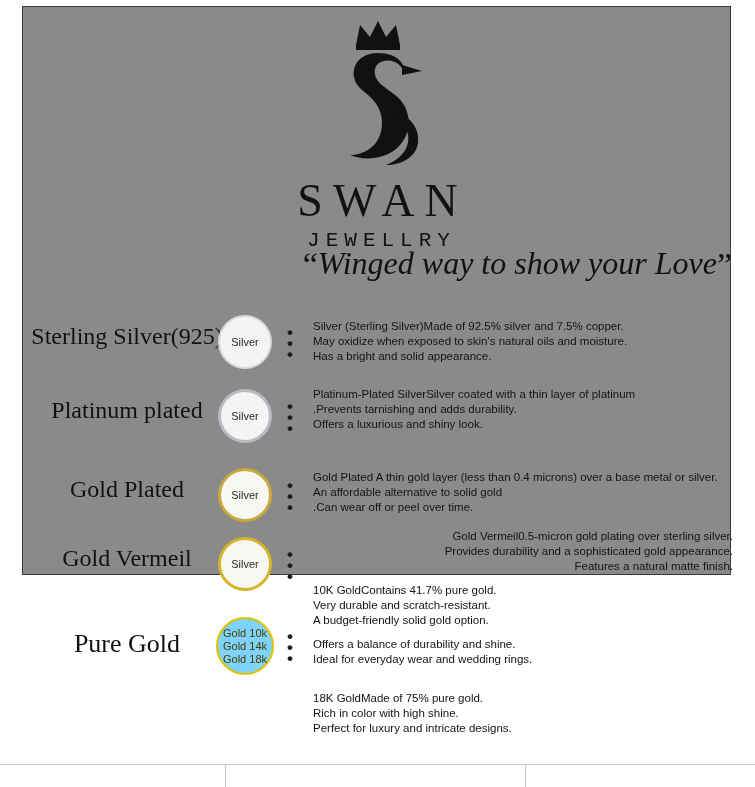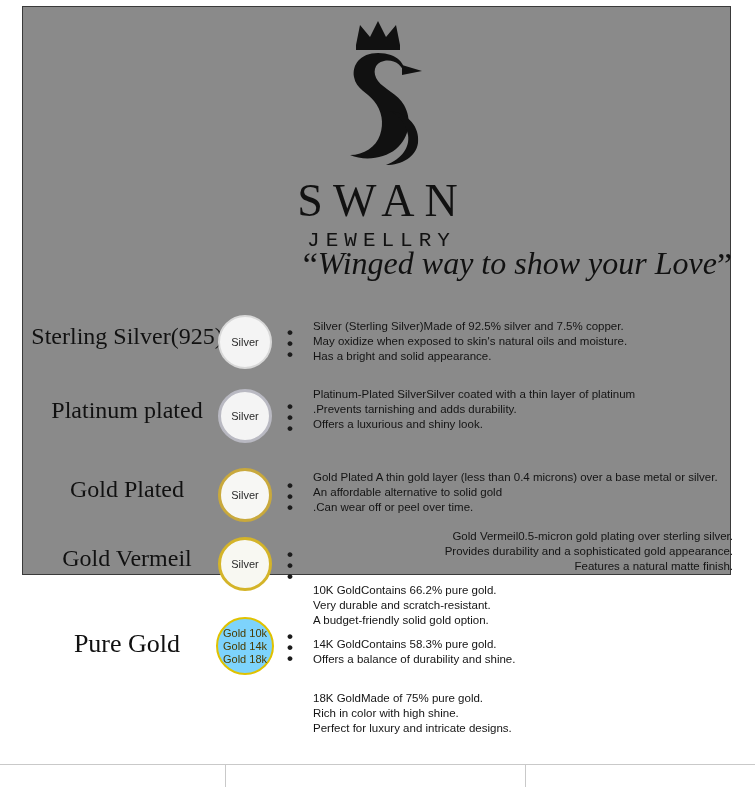--- a/index.html
+++ b/index.html
@@ -263,27 +263,27 @@
         <span>Gold 14k</span>
         <span>Gold 18k</span>
       </div>
       <div class="dots" style="top:56px;">
           <b>•</b>
           <b>•</b>
           <b>•</b>
         </div>
 
       <div class="desc" style="top:8px;">
-        <div>10K GoldContains 66.2% pure gold.</div>
+        <div>10K GoldContains 41.7% pure gold.</div>
         <div>Very durable and scratch-resistant.</div>
         <div>A budget-friendly solid gold option.</div>
       </div>
       <div class="desc" style="top:62px;">
-        <div>14K GoldContains 58.3% pure gold.</div>
         <div>Offers a balance of durability and shine.</div>
+        <div>Ideal for everyday wear and wedding rings.</div>
       </div>
       <div class="desc" style="top:116px;">
         <div>18K GoldMade of 75% pure gold.</div>
         <div>Rich in color with high shine.</div>
         <div>Perfect for luxury and intricate designs.</div>
       </div>
     </div>
 
   </div>
 

